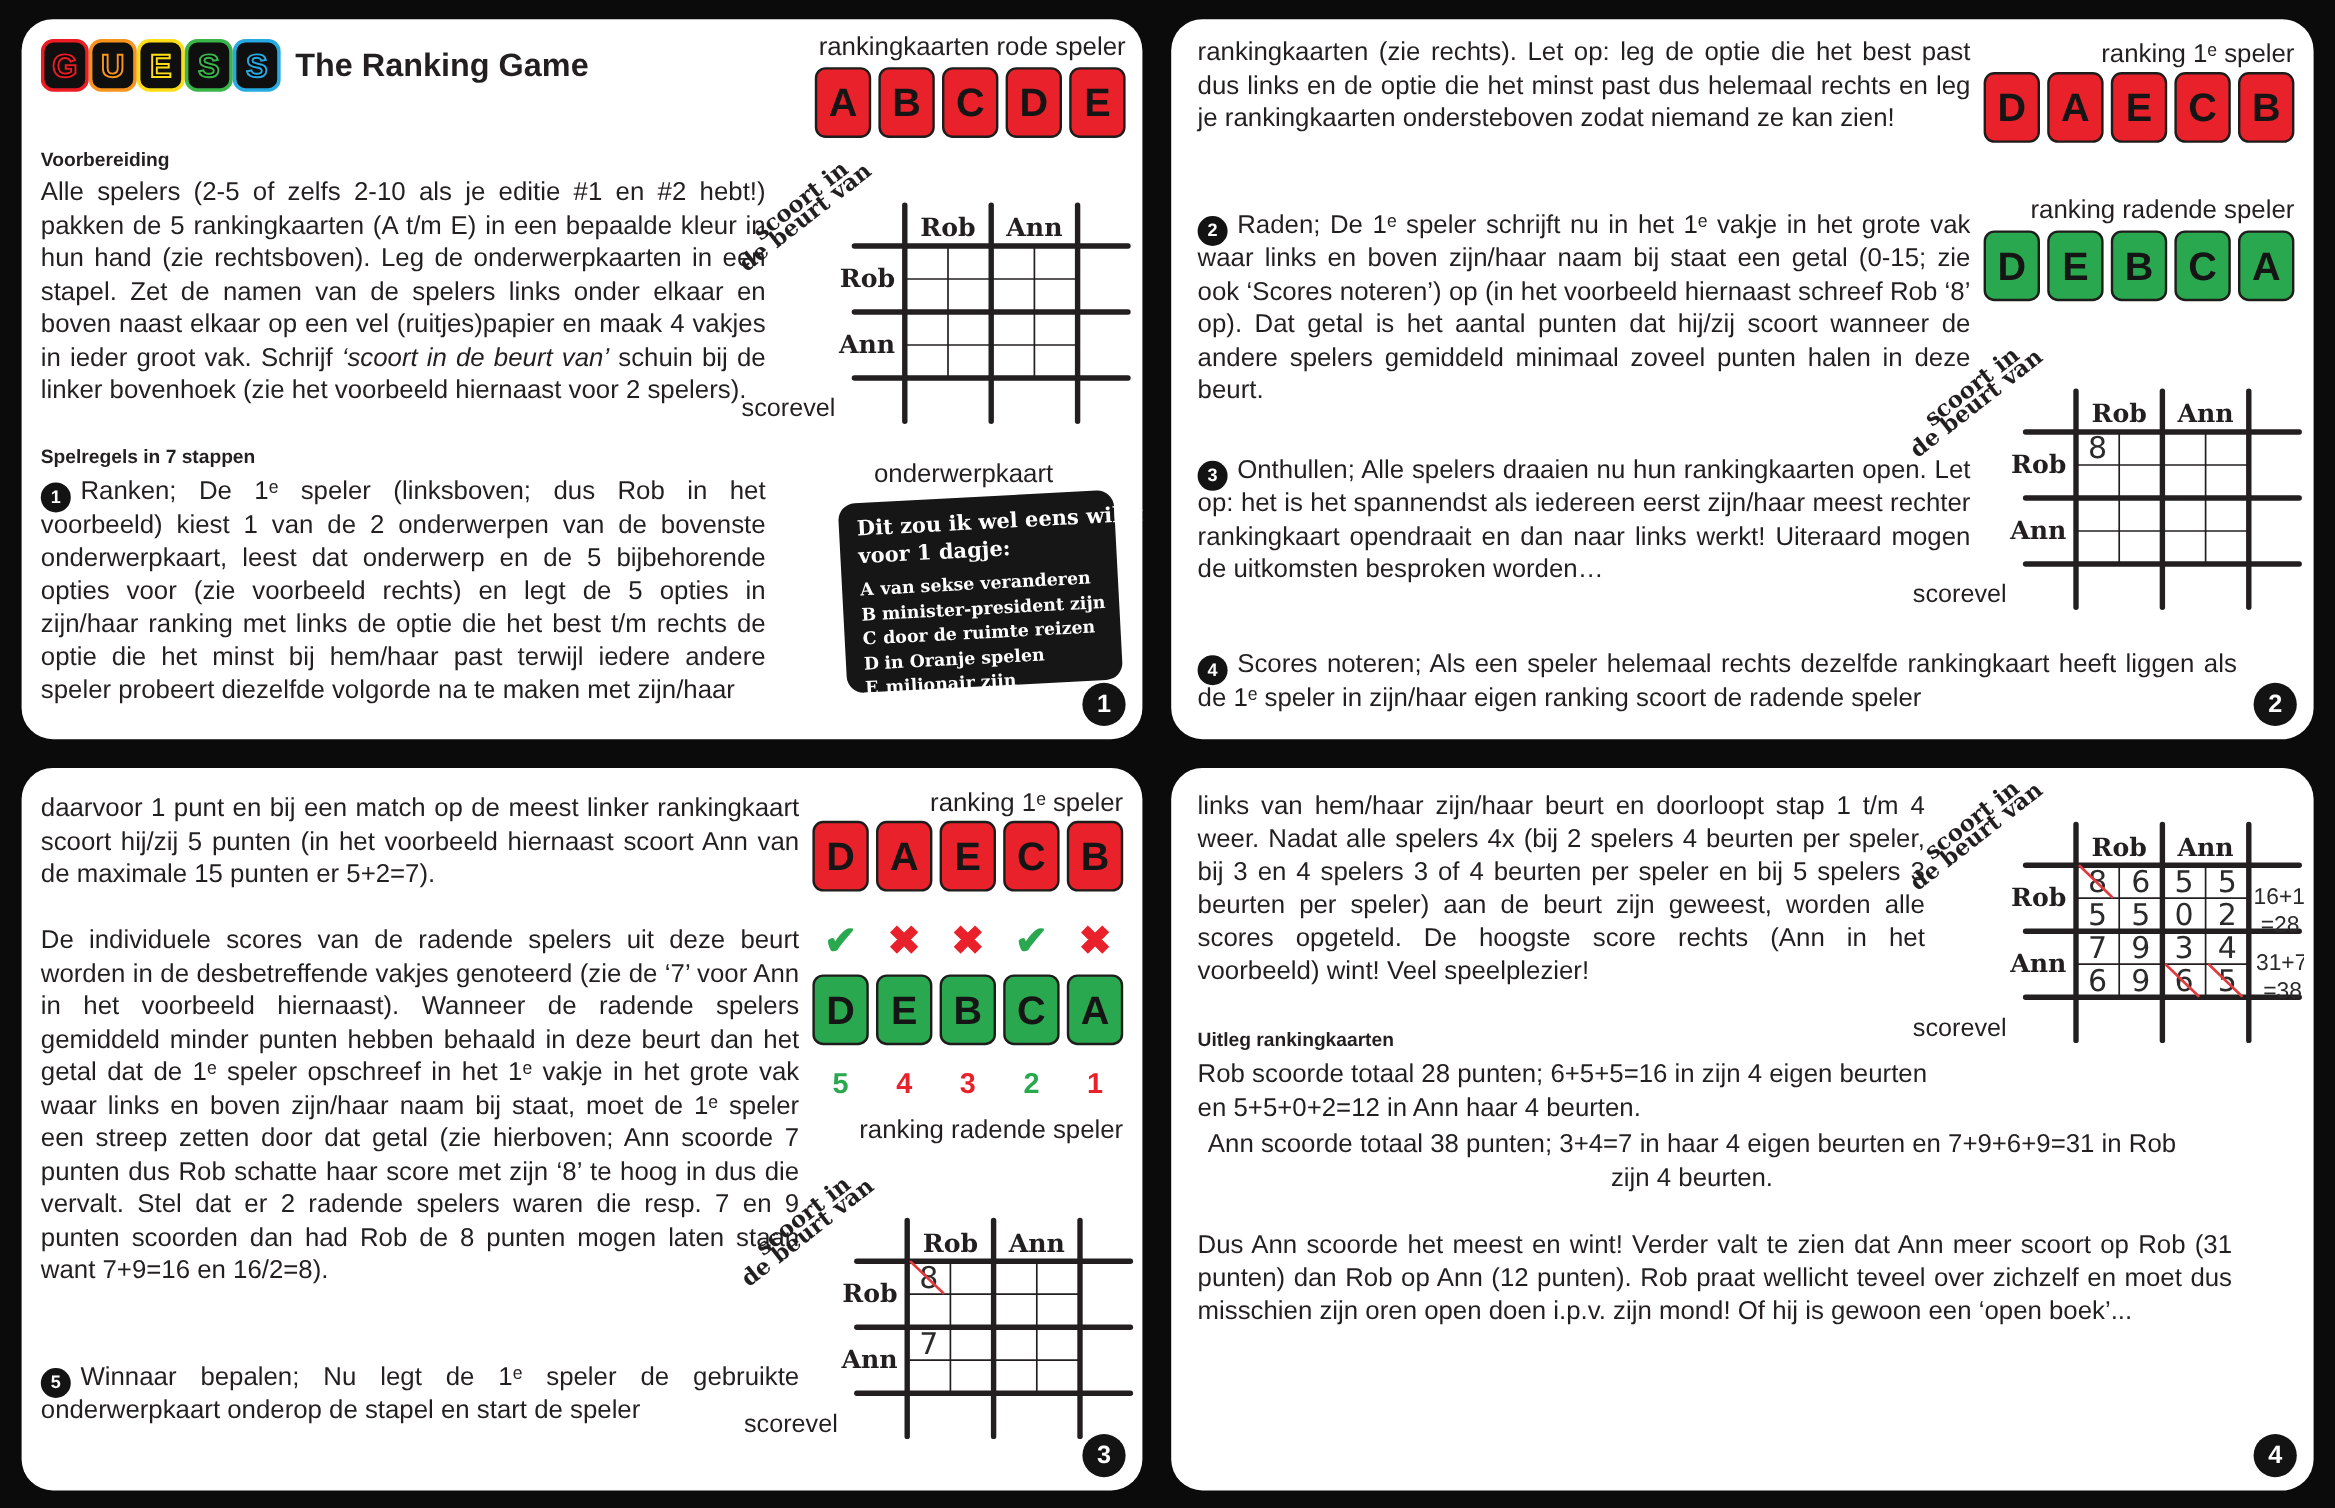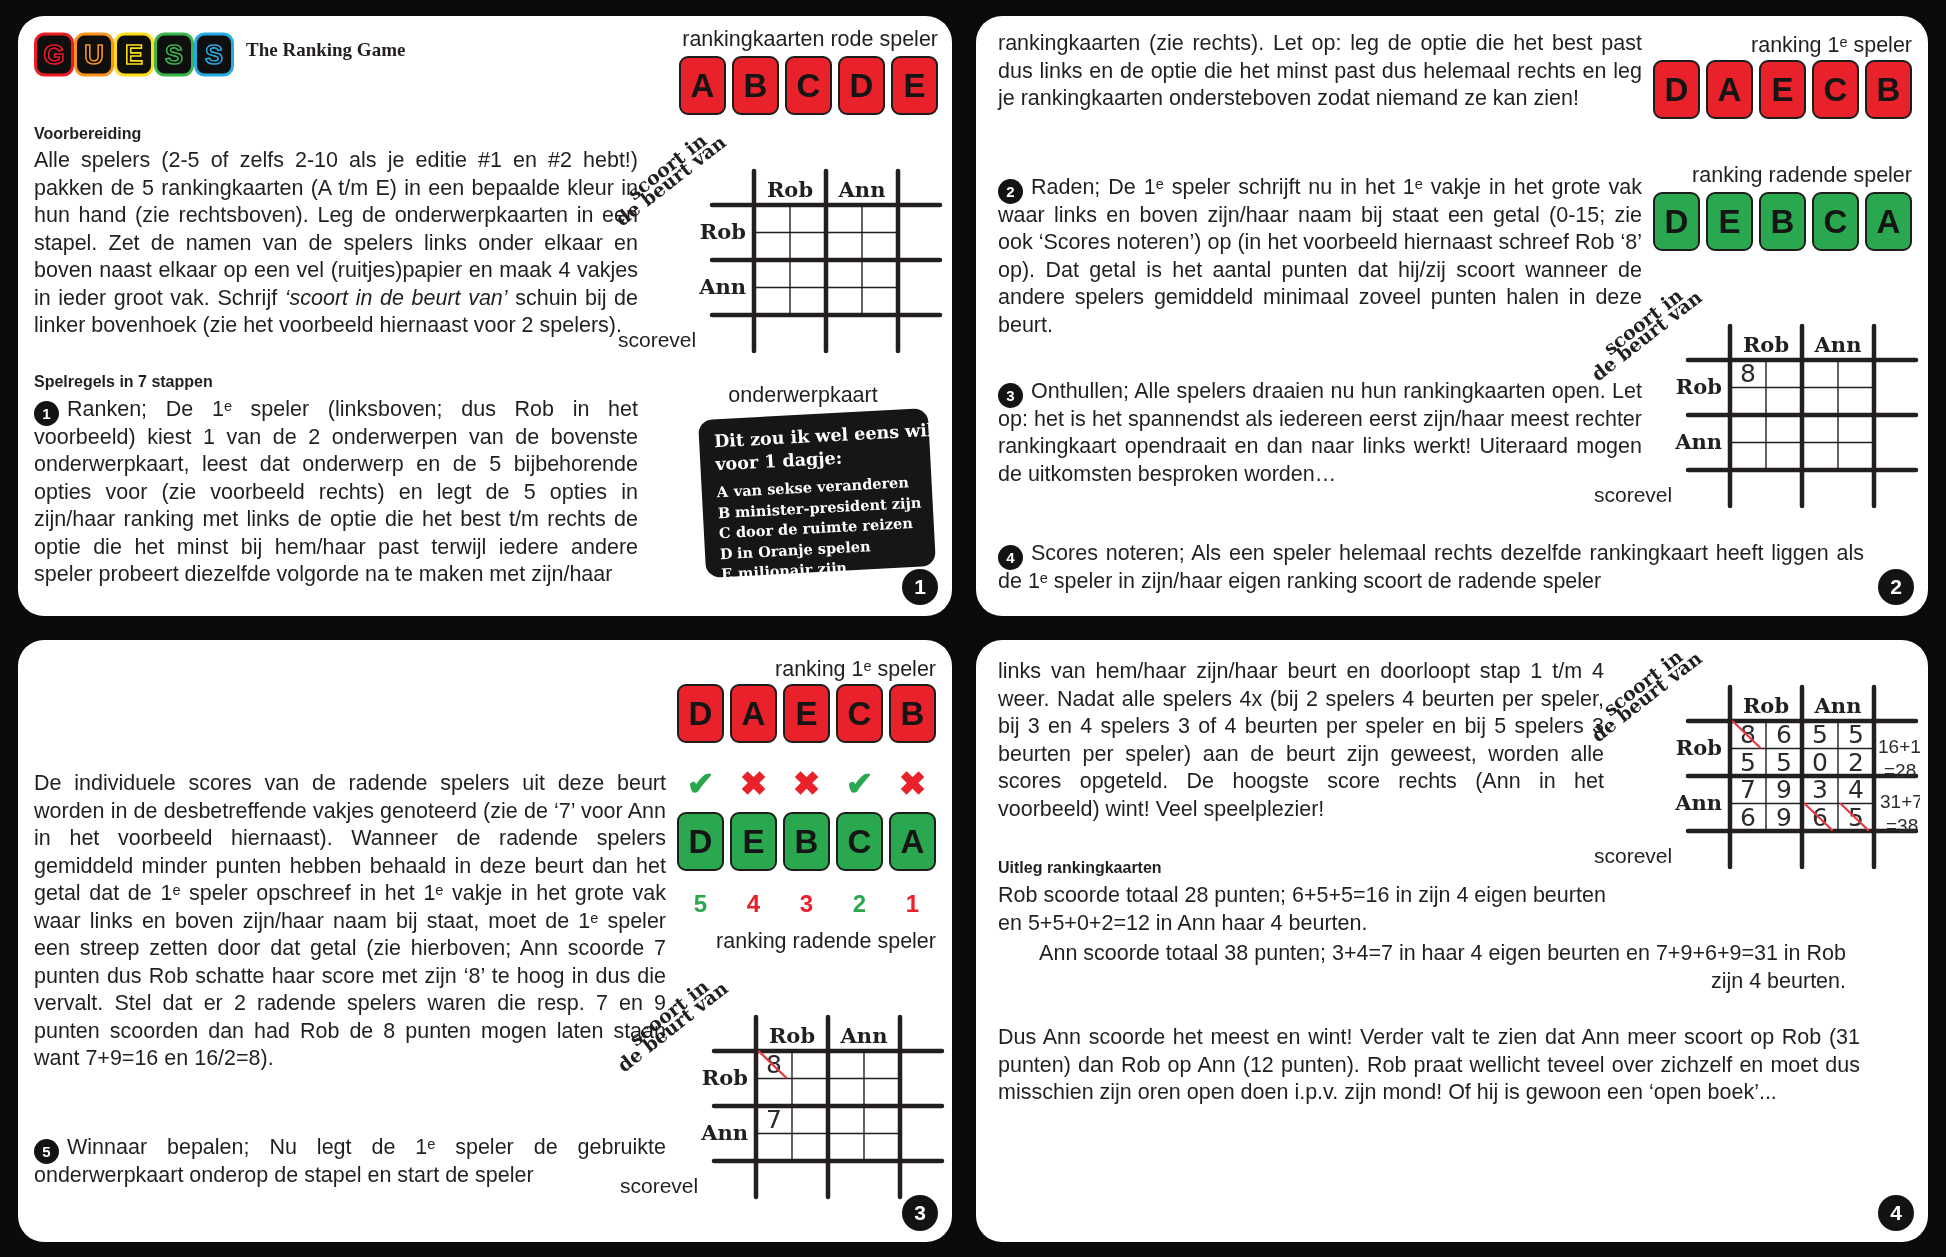--- a/index.html
+++ b/index.html
@@ -15,21 +15,21 @@
   .p2{left:976px;top:16px;width:952px;height:600px}
   .p3{left:18px;top:640px;width:934px;height:602px}
   .p4{left:976px;top:640px;width:952px;height:602px}
   .abs{position:absolute}
   .body{font-size:21.5px;line-height:27.5px;text-align:justify}
   .body .it{font-style:italic}
   .h{font-size:16px;font-weight:700;line-height:28px}
   .lbl{font-size:21.5px;line-height:26px;white-space:nowrap}
   .tright{text-align:left}
   .tcenter{text-align:center}
-  .title{font-family:Liberation Serif, serif;font-weight:700;font-size:19px;white-space:nowrap}
+  .title{font-family:Liberation Sans, sans-serif;font-weight:700;font-size:27px;white-space:nowrap}
   .cards{display:flex;gap:6px}
   .card{width:47px;height:59px;border:2.5px solid #1d1d1b;border-radius:9px;
         display:flex;align-items:center;justify-content:center;
         font-weight:700;font-size:33px;color:#151515;box-sizing:border-box}
   .card.red{background:#e8212b}
   .card.green{background:#2aa84f}
   .marks{display:flex;gap:6px}
   .mark{width:47px;text-align:center;font-size:33px;font-weight:700;line-height:36px}
   .mk-g{color:#2aa84f}
   .mk-r{color:#e8212b}
@@ -225,20 +225,21 @@
     <text class="ghead" x="248" y="62">Ann</text>
     <text class="glabel" x="132" y="104">Rob</text>
     <text class="glabel" x="132" y="159">Ann</text>
     <text class="gsheet" x="4" y="212">scorevel</text>
     <text class="gnum" x="158" y="92">8</text>
   </svg>
   <div class="badge">2</div>
 </section>
 
 <section class="panel p3">
+  <p class="abs body" style="left:16px;top:20px;width:632px;margin:0">daarvoor 1 punt en bij een match op de meest linker rankingkaart scoort hij/zij 5 punten (in het voorbeeld hiernaast scoort Ann van de maximale 15 punten er 5+2=7).</p>
   <p class="abs body" style="left:16px;top:130px;width:632px;margin:0">De individuele scores van de radende spelers uit deze beurt worden in de desbetreffende vakjes genoteerd (zie de ‘7’ voor Ann in het voorbeeld hiernaast). Wanneer de radende spelers gemiddeld minder punten hebben behaald in deze beurt dan het getal dat de 1ᵉ speler opschreef in het 1ᵉ vakje in het grote vak waar links en boven zijn/haar naam bij staat, moet de 1ᵉ speler een streep zetten door dat getal (zie hierboven; Ann scoorde 7 punten dus Rob schatte haar score met zijn ‘8’ te hoog in dus die vervalt. Stel dat er 2 radende spelers waren die resp. 7 en 9 punten scoorden dan had Rob de 8 punten mogen laten staan want 7+9=16 en 16/2=8).</p>
   <p class="abs body" style="left:16px;top:494px;width:632px;margin:0"><span class="step">
         <span>5</span>
       </span><span>Winnaar bepalen; Nu legt de 1ᵉ speler de gebruikte onderwerpkaart onderop de stapel en start de speler</span></p>
 
   <div class="abs lbl tright" style="right:16px;top:16px">ranking 1ᵉ speler</div>
   <div class="abs cards" style="right:16px;top:44px">
     <div class="card red">
         <span>D</span>
       </div>
@@ -314,21 +315,21 @@
     <line class="gslash" x1="143" y1="70.5" x2="170" y2="96.5"></line>
     <text class="gnum" x="158" y="147">7</text>
   </svg>
   <div class="badge">3</div>
 </section>
 
 <section class="panel p4">
   <p class="abs body" style="left:22px;top:18px;width:606px;margin:0">links van hem/haar zijn/haar beurt en doorloopt stap 1 t/m 4 weer. Nadat alle spelers 4x (bij 2 spelers 4 beurten per speler, bij 3 en 4 spelers 3 of 4 beurten per speler en bij 5 spelers 3 beurten per speler) aan de beurt zijn geweest, worden alle scores opgeteld. De hoogste score rechts (Ann in het voorbeeld) wint! Veel speelplezier!</p>
   <div class="abs h" style="left:22px;top:214px">Uitleg rankingkaarten</div>
   <p class="abs body" style="left:22px;top:242px;width:612px;margin:0;text-align:left">Rob scoorde totaal 28 punten; 6+5+5=16 in zijn 4 eigen beurten en 5+5+0+2=12 in Ann haar 4 beurten.</p>
-  <p class="abs body" style="left:34px;top:300px;width:836px;margin:0;text-align:right">Ann scoorde totaal 38 punten; 3+4=7 in haar 4 eigen beurten en 7+9+6+9=31 in Rob zijn 4 beurten.</p>
+  <p class="abs body" style="left:16px;top:300px;width:836px;margin:0;text-align:center">Ann scoorde totaal 38 punten; 3+4=7 in haar 4 eigen beurten en 7+9+6+9=31 in Rob zijn 4 beurten.</p>
   <p class="abs body" style="left:22px;top:384px;width:862px;margin:0">Dus Ann scoorde het meest en wint! Verder valt te zien dat Ann meer scoort op Rob (31 punten) dan Rob op Ann (12 punten). Rob praat wellicht teveel over zichzelf en moet dus misschien zijn oren open doen i.p.v. zijn mond! Of hij is gewoon een ‘open boek’...</p>
 
   <svg class="abs" style="left:614px;top:11px" width="330" height="240" viewBox="0 0 330 240">
     <g class="glines">
       <line x1="98" y1="70" x2="326" y2="70"></line>
       <line x1="98" y1="125" x2="326" y2="125"></line>
       <line x1="98" y1="180" x2="326" y2="180"></line>
       <line x1="140" y1="36" x2="140" y2="216"></line>
       <line x1="212" y1="36" x2="212" y2="216"></line>
       <line x1="284" y1="36" x2="284" y2="216"></line>

